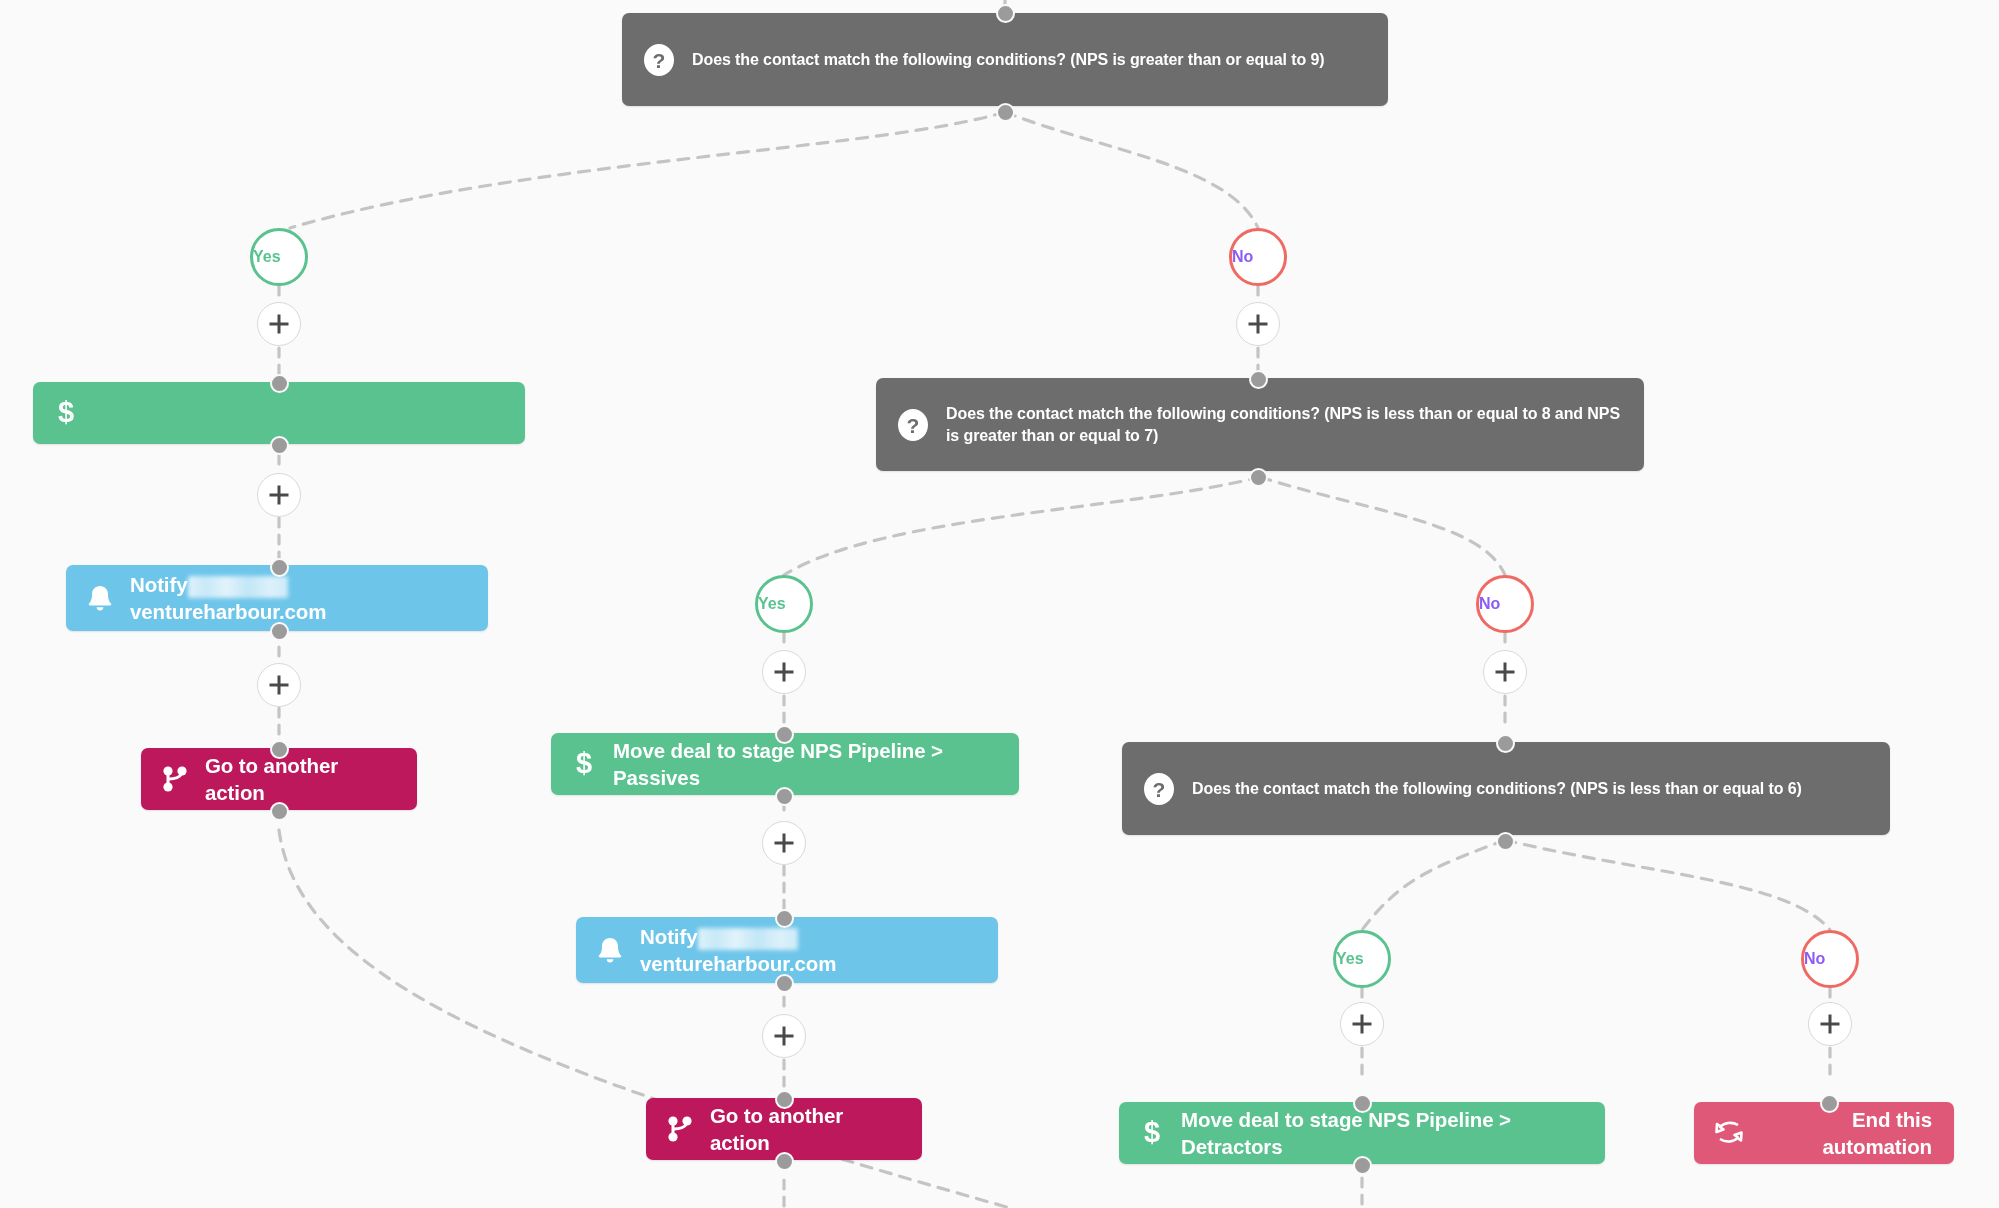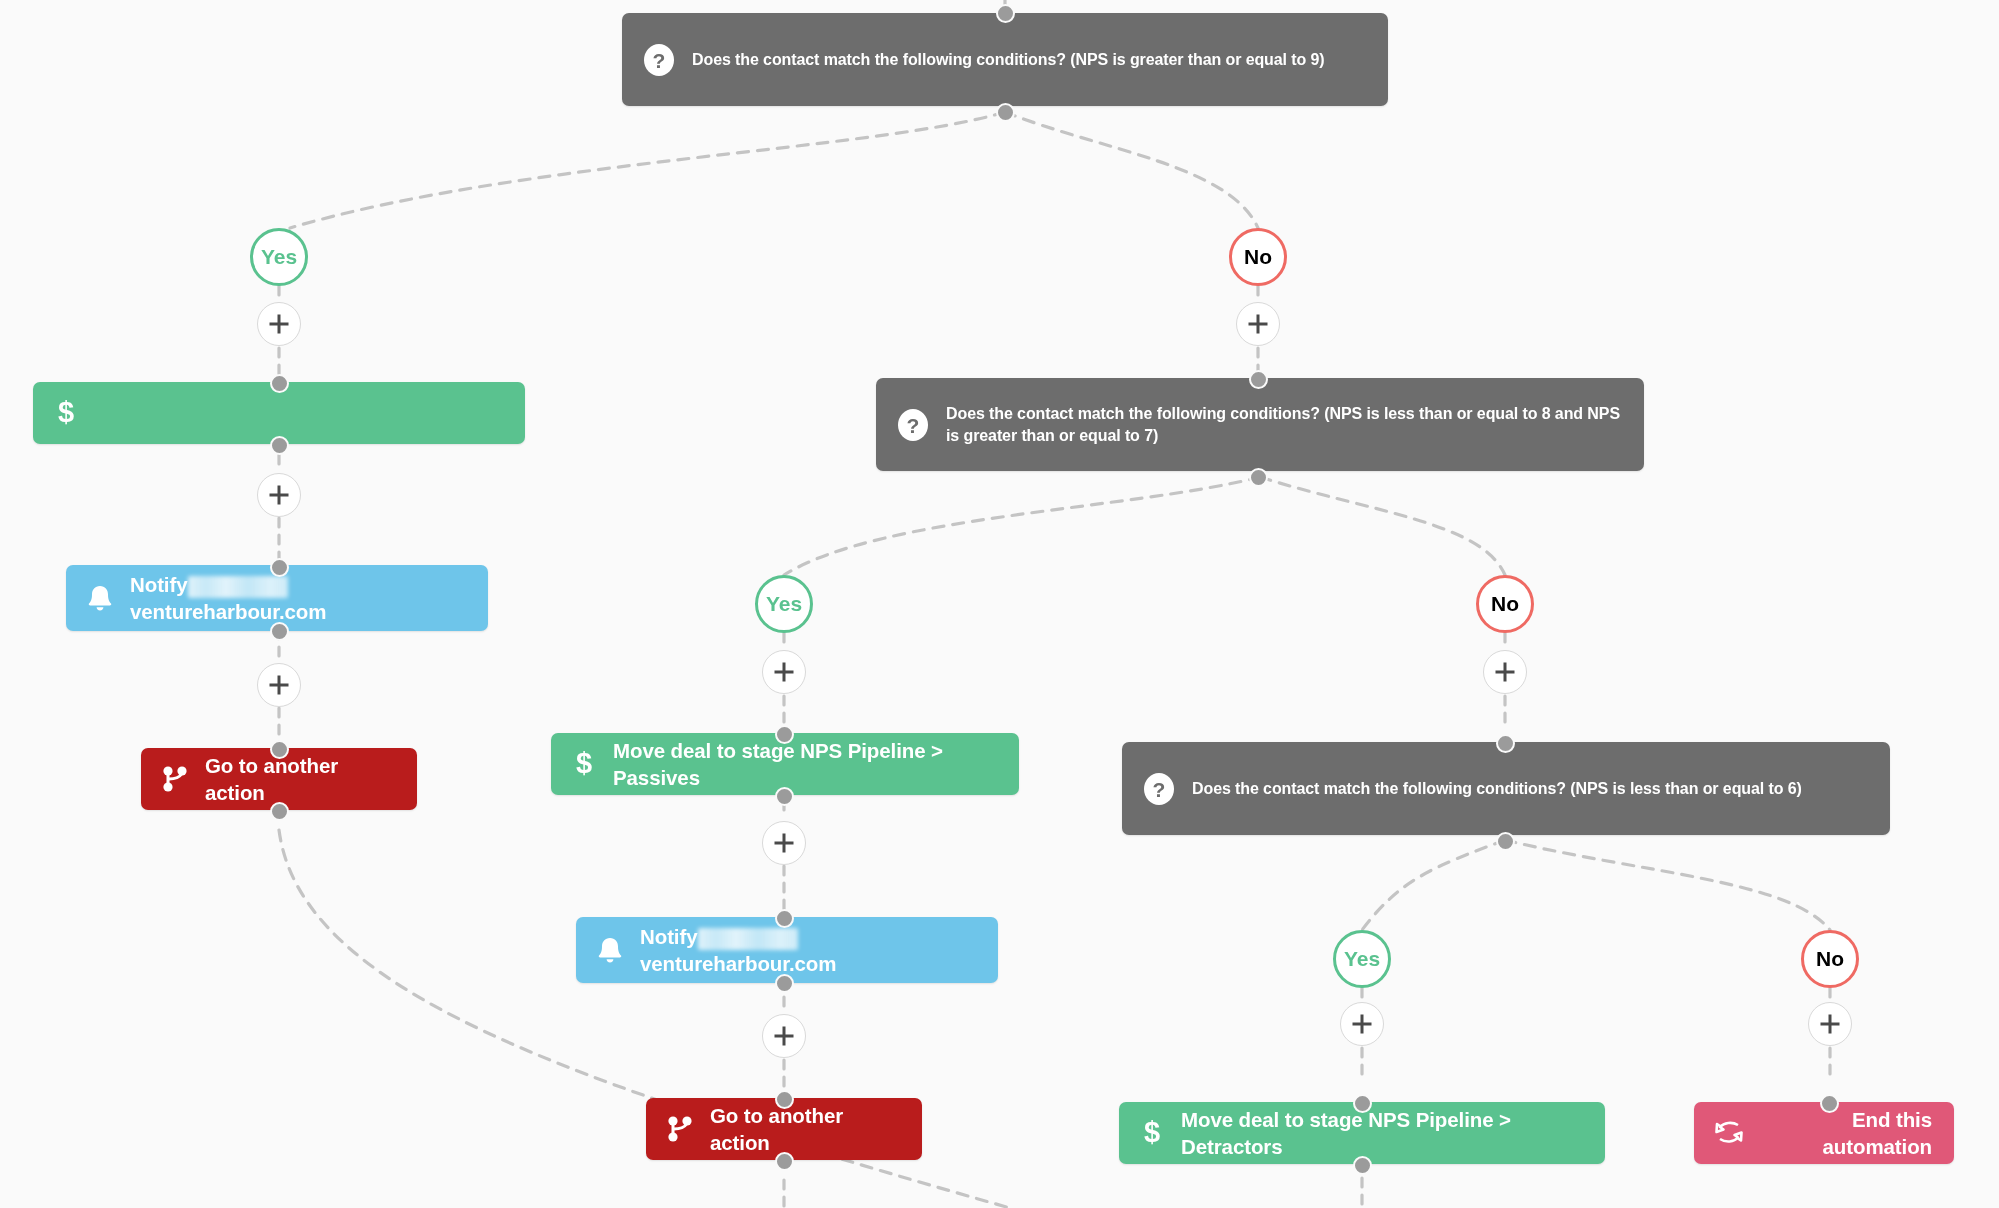--- a/index.html
+++ b/index.html
@@ -53,21 +53,21 @@
     white-space: pre-wrap;
   }
 
   .node.condition {
     background: #6d6d6d;
     align-items: center;
   }
   .node.condition .txt { font-size: 16px; font-weight: bold; }
   .node.green  { background: #5ac28f; }
   .node.blue   { background: #6ec5ea; justify-content: center; }
-  .node.orange { background: #b91c1c; }
+  .node.orange { background: #be185d; }
   .node.pink   { background: #e05878; text-align: right; }
 
   
   .redacted {
     display: inline-block;
     vertical-align: middle;
     height: 22px;
     border-radius: 2px;
     background: linear-gradient(90deg,
         rgba(255,255,255,0.78) 0%,
@@ -83,29 +83,29 @@
   
   .branch {
     position: absolute;
     width: 58px;
     height: 58px;
     border-radius: 50%;
     background: #ffffff;
     border: 3px solid #5ac28f;
     display: flex;
     align-items: center;
-    justify-content: center;
-    font-size: 21px;
+    justify-content: flex-start;
+    font-size: 16px;
     font-weight: bold;
     color: #5ac28f;
     z-index: 3;
   }
   .branch.no {
     border-color: #ef6a63;
-    color: #000000;
+    color: #8b5cf6;
   }
 
   
   .plus {
     position: absolute;
     width: 44px;
     height: 44px;
     border-radius: 50%;
     background: #ffffff;
     border: 1.6px solid #d9d9d9;

